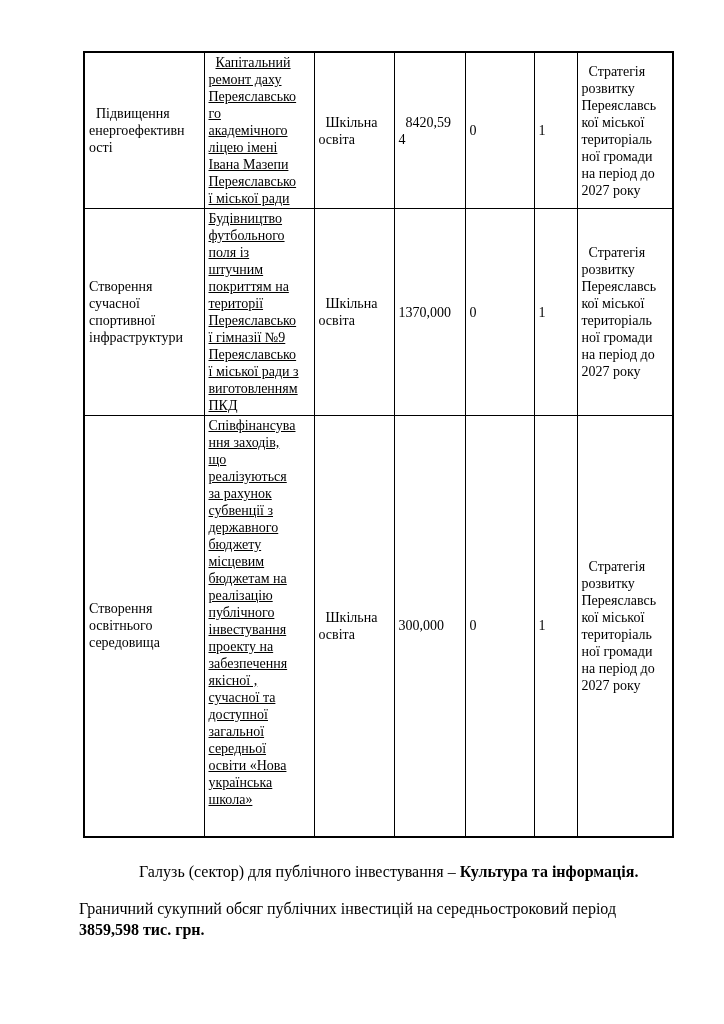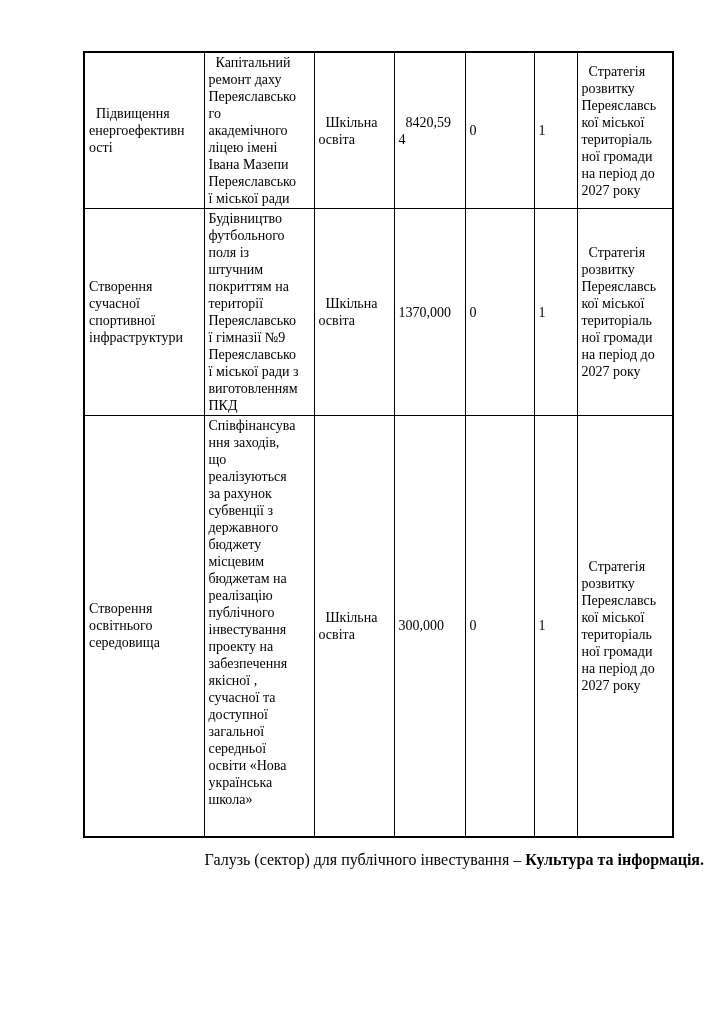--- a/index.html
+++ b/index.html
@@ -28,38 +28,37 @@
     line-height: 17px;
   }
   table.doc-table td {
     border: 1px solid #000;
     padding: 1px 4px;
     vertical-align: middle;
     white-space: pre-line;
     overflow: hidden;
     word-wrap: break-word;
   }
-  table.doc-table td.v-top { vertical-align: top; }
+  table.doc-table td.v-top { vertical-align: top; text-decoration: underline; }
   table.doc-table td.ind { text-indent: 7px; }
   tr.row-1 { height: 152px; }
   tr.row-2 { height: 204px; }
   tr.row-3 { height: 421px; }
 
   .footer {
     position: absolute;
     left: 63px;
     top: 845px;
     width: 645px;
     font-size: 16px;
     line-height: 21px;
   }
   .footer p {
-    margin: 4px;
+    margin: 16px;
     white-space: pre-line;
-    text-align: right;
   }
   .footer p.first-indent { text-indent: 60px; }
   .footer b { font-weight: bold; }
 </style>
 </head>
 <body>
 
 <div class="page">
 
   <table class="doc-table">
@@ -171,15 +170,17 @@
 територіаль
 ної громади
 на період до
 2027 року</td>
       </tr>
     </tbody>
   </table>
 
   <div class="footer">
     <p class="first-indent"><span>Галузь (сектор) для публічного інвестування – </span><b>Культура та інформація.</b></p>
+    <p><span>Граничний сукупний обсяг публічних інвестицій на середньостроковий період
+</span><b>3859,598 тис. грн.</b></p>
   </div>
 
 </div>
 
 </body></html>

